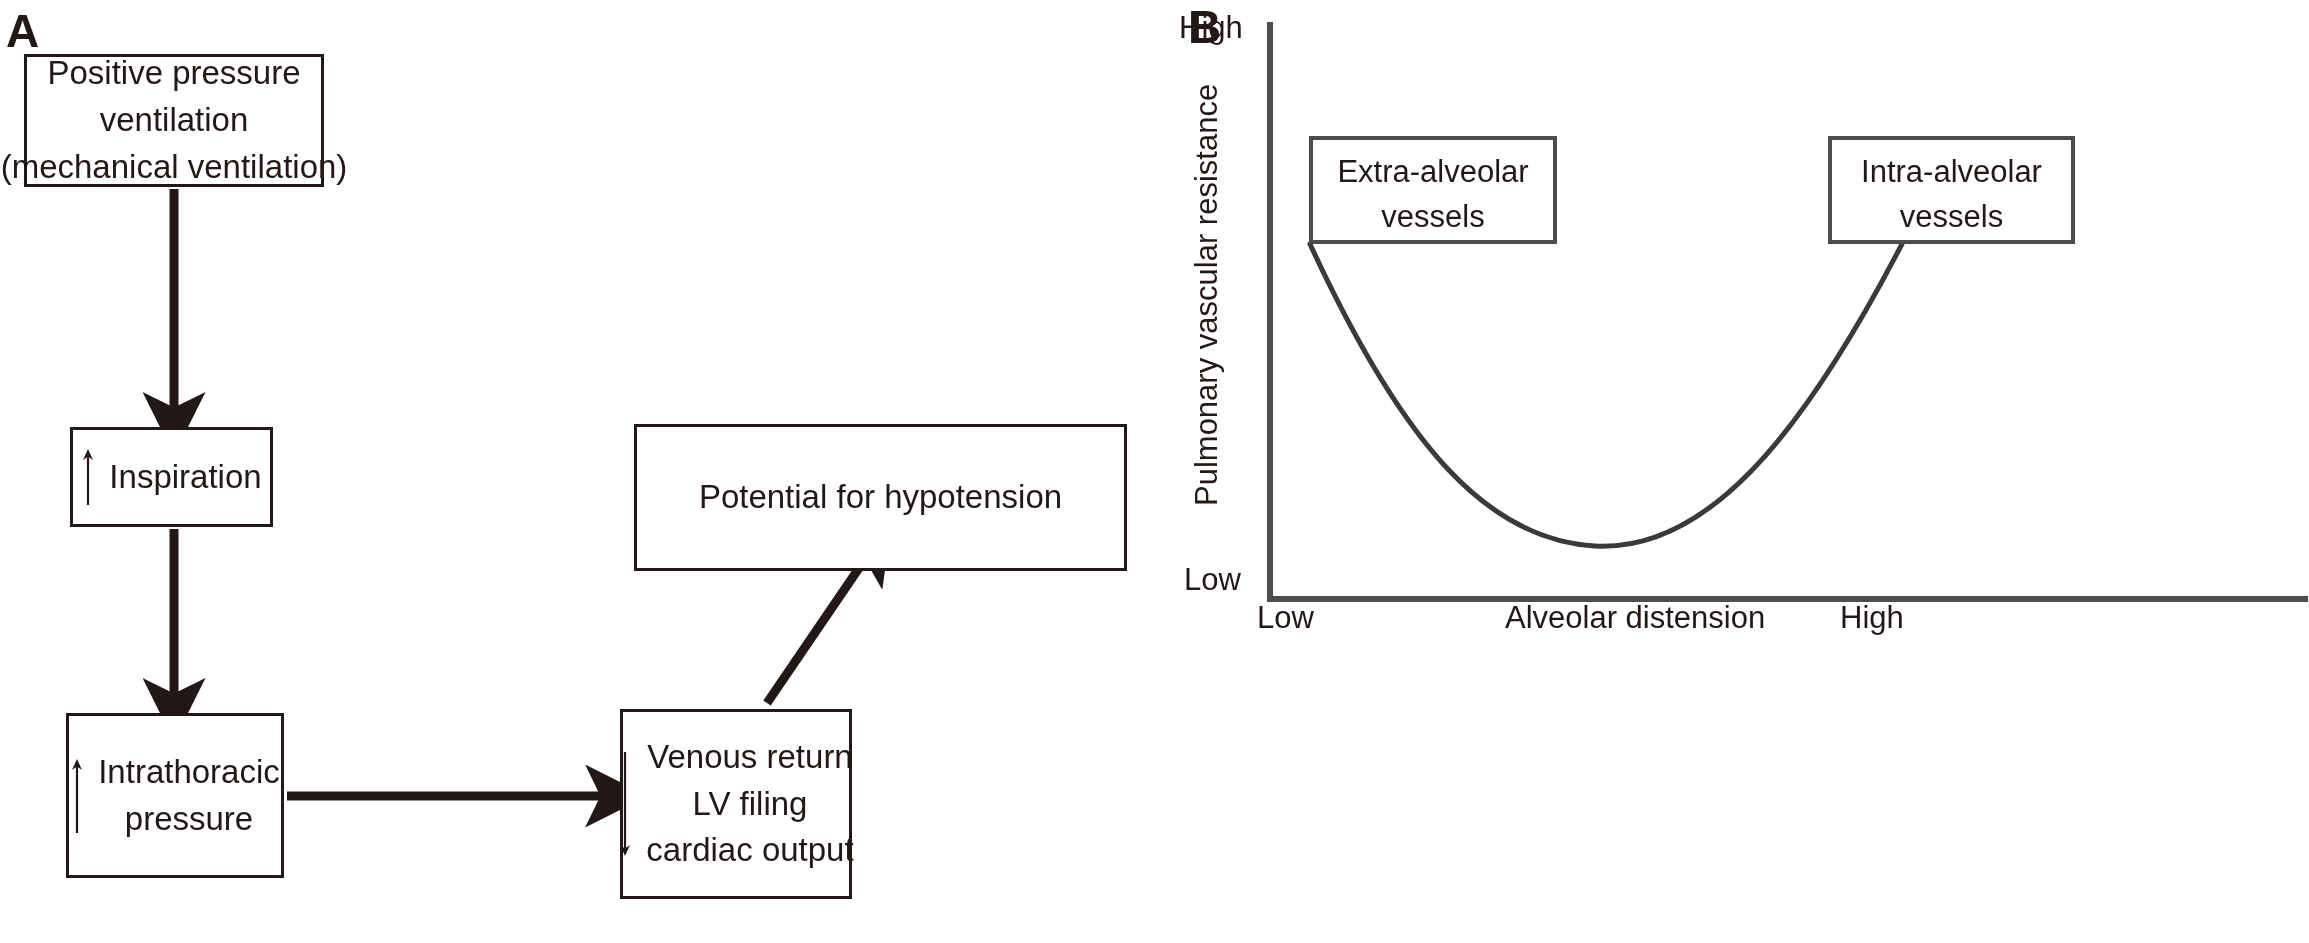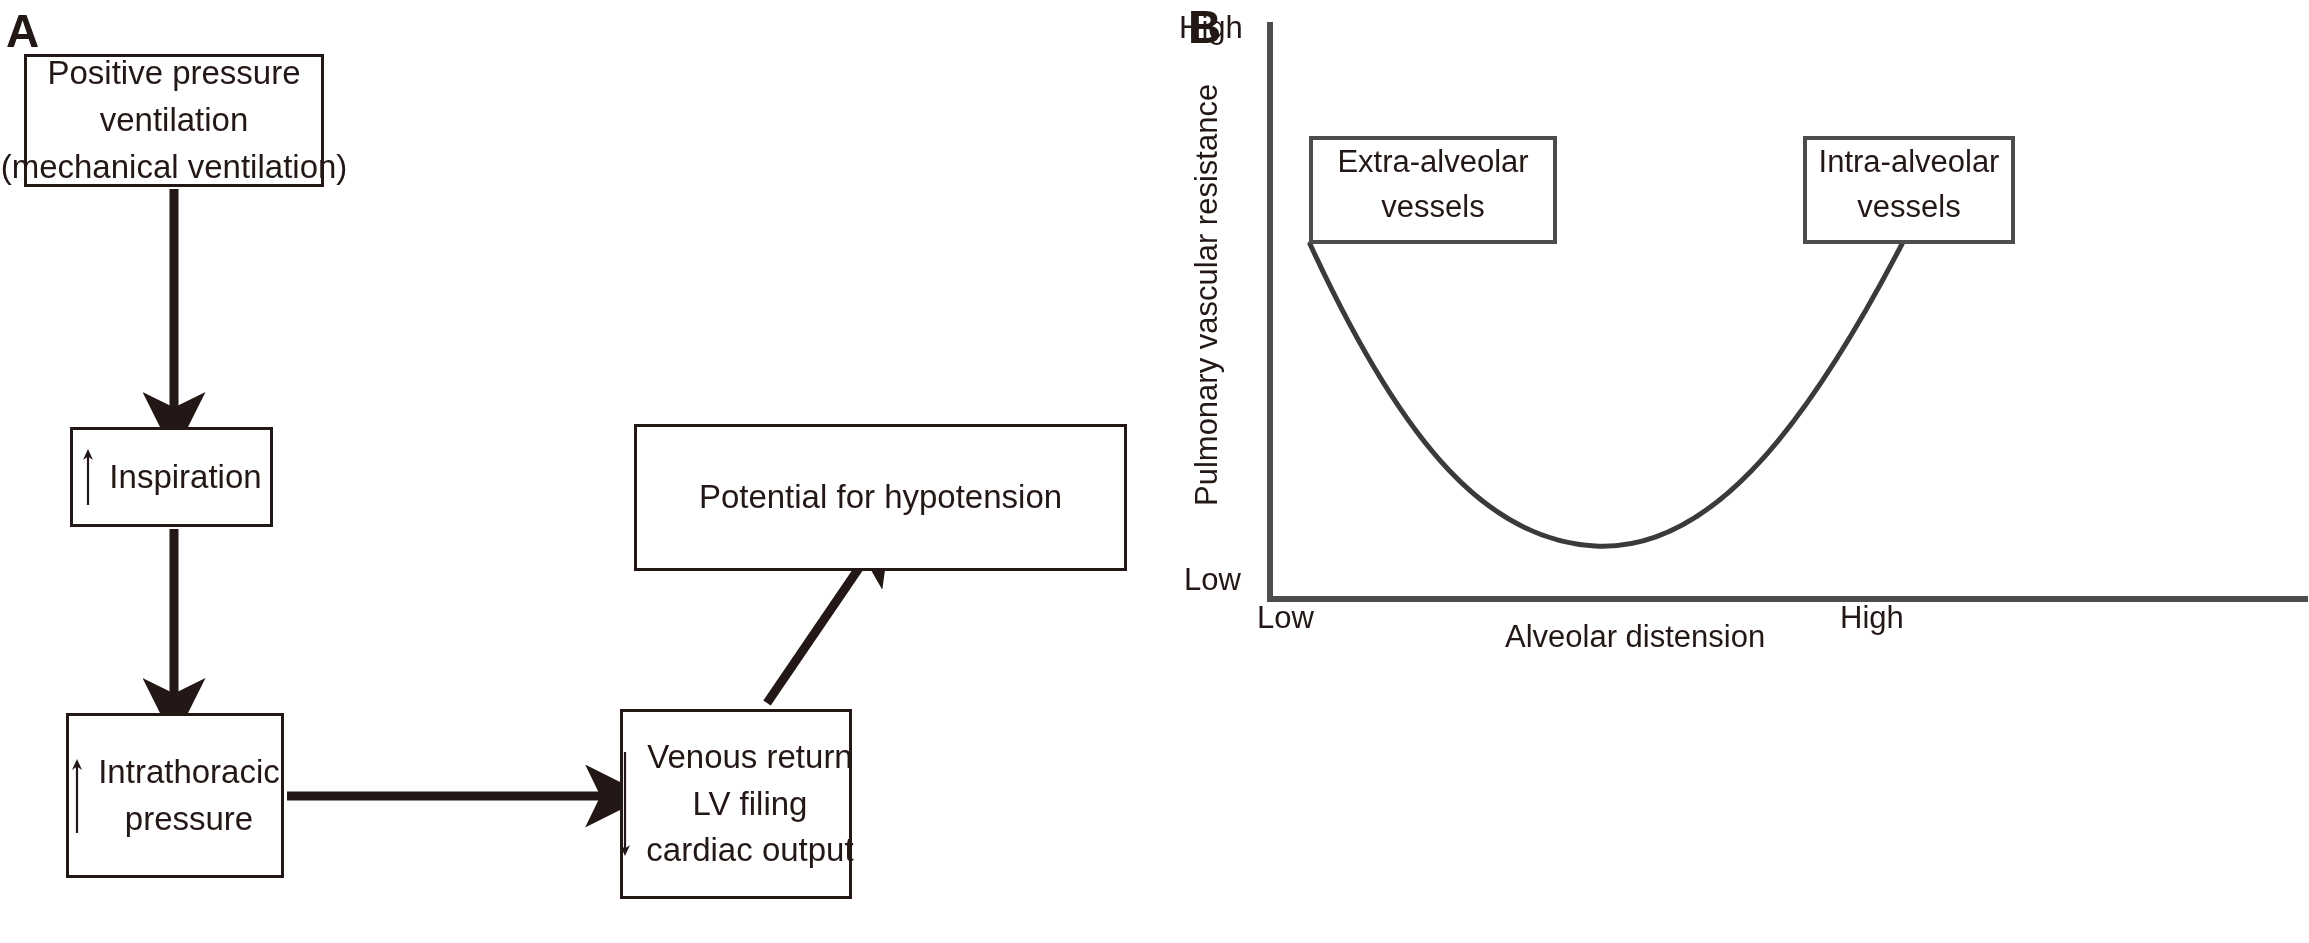--- a/index.html
+++ b/index.html
@@ -80,46 +80,46 @@
     width: 1149px; height: 943px;
   }
   .plot-box {
     position: absolute;
     box-sizing: border-box;
     border: 4px solid #4d4d4d;
     background: #ffffff;
     display: flex;
     flex-direction: column;
     align-items: center;
-    justify-content: flex-start;
+    justify-content: flex-end;
     font-size: 31px;
     line-height: 1.45;
     color: #231815;
     text-align: center;
   }
   #pb-box-extra { left: 149px; top: 136px; width: 248px; height: 108px; }
-  #pb-box-intra { left: 643px; top: 136px; width: 212px; height: 108px; }
+  #pb-box-intra { left: 668px; top: 136px; width: 247px; height: 108px; }
 
   .axis-text {
     position: absolute;
     font-size: 31px;
     color: #231815;
     white-space: nowrap;
   }
   #pb-ylab {
     left: -103px;
     top: 338px;
     width: 300px;
     text-align: center;
     transform: rotate(-90deg);
   }
   #pb-y-high { left: 19px;  top: 10px; }
   #pb-y-low  { left: 24px;  top: 562px; }
   #pb-x-low  { left: 97px;  top: 600px; }
-  #pb-x-mid  { left: 345px; top: 600px; margin-top: 19px; }
+  #pb-x-mid  { left: 345px; top: 600px; }
   #pb-x-high { left: 680px; top: 600px; }
 
   svg { display: block; }
   .svg-layer { position: absolute; left: 0; top: 0; pointer-events: none; }
 </style>
 </head>
 <body>
 
 <div id="panel-a">
 

